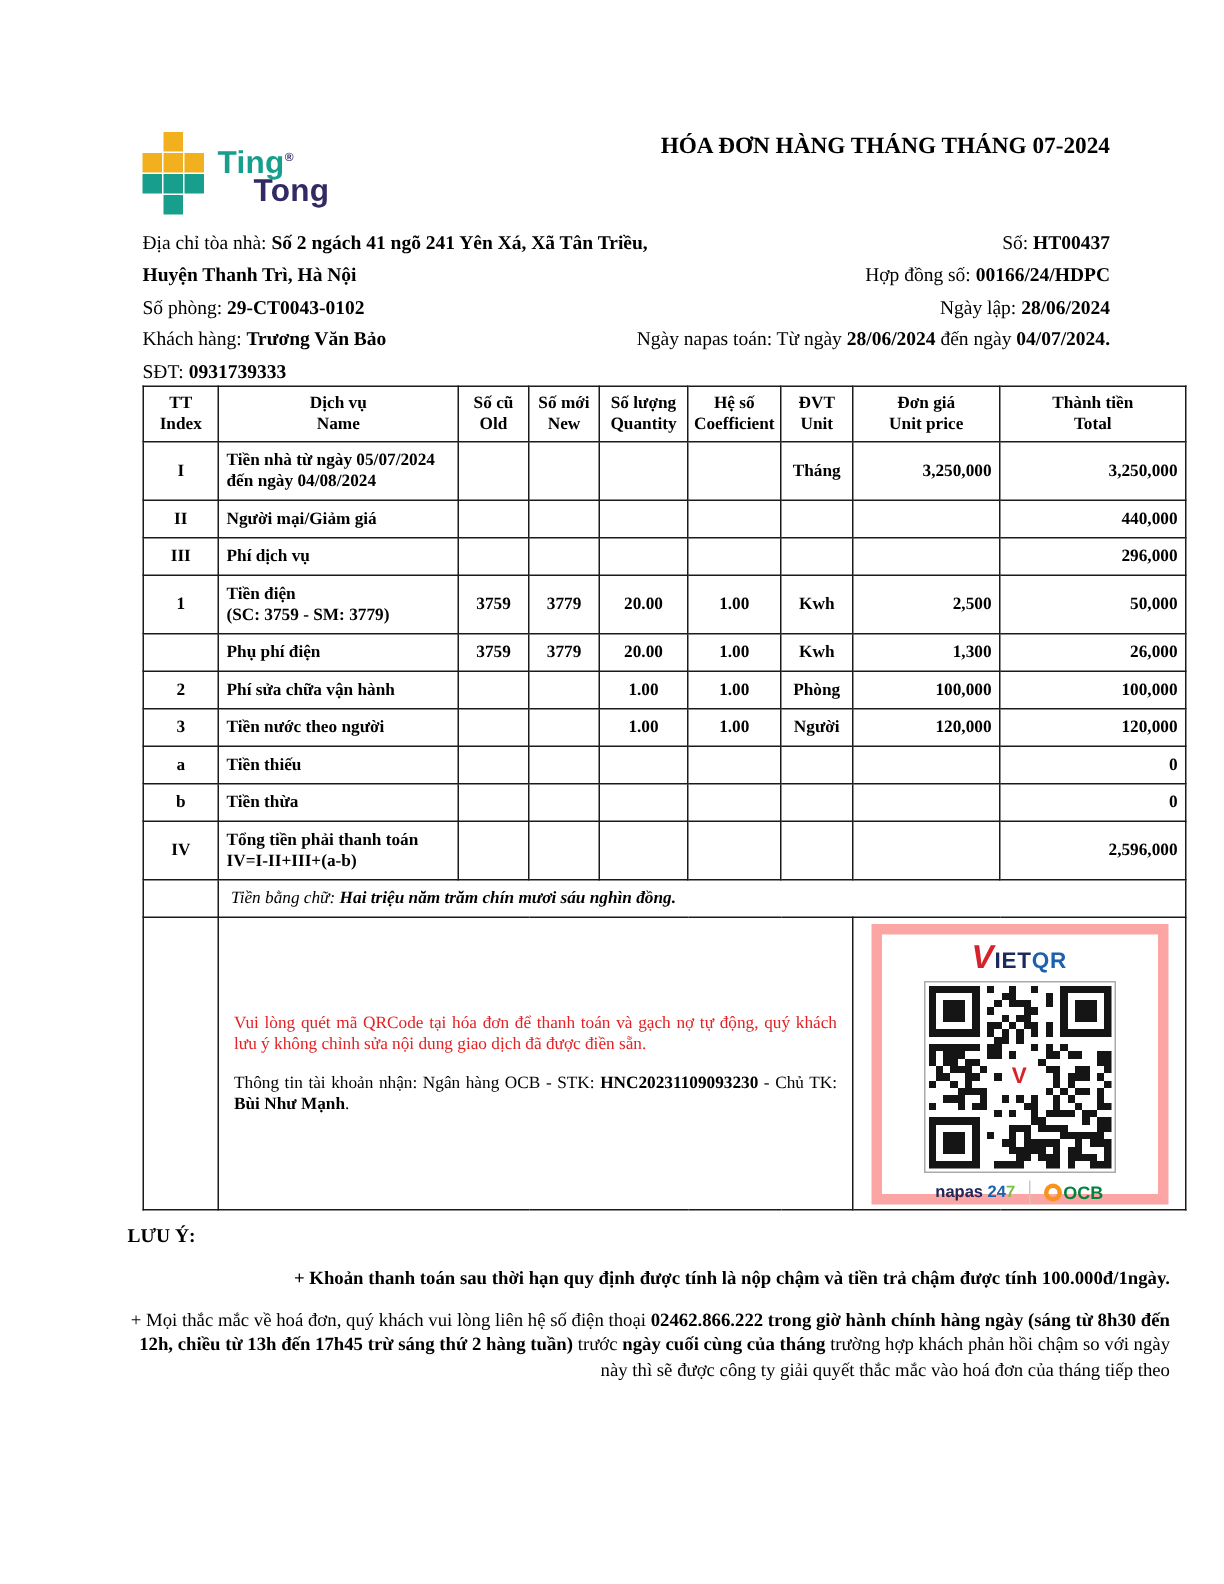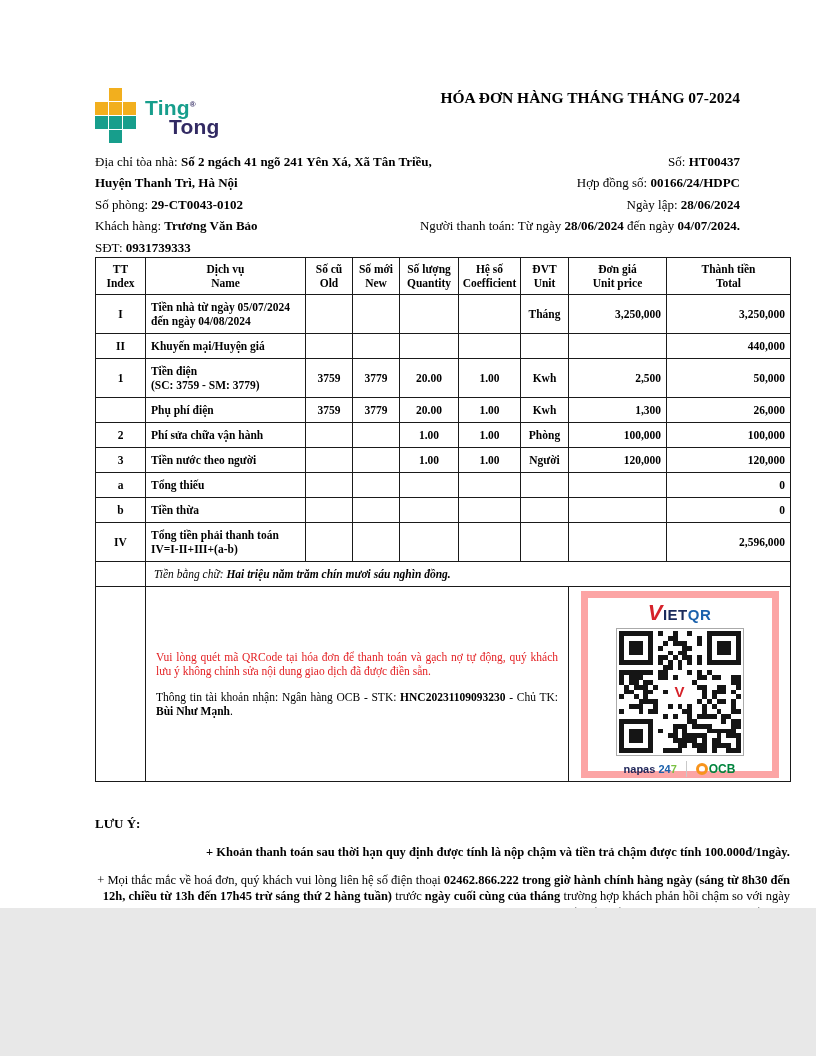--- a/index.html
+++ b/index.html
@@ -1,18 +1,18 @@
 <!DOCTYPE html>
 <html><head>
 <meta charset="utf-8">
 <style>
   * { margin:0; padding:0; box-sizing:border-box; }
   html,body { background:#e8e8e8; }
   .page {
-    position:relative; width:816px; height:908px; margin:0 auto;
+    position:relative; width:816px; height:1056px; margin:0 auto;
     background:#ffffff; font-family:"Liberation Serif", serif; color:#000;
     overflow:hidden;
   }
   .b { font-weight:bold; }
 
   
   .header { position:absolute; left:95px; top:88px; width:695px; display:flex; justify-content:space-between; align-items:flex-start; }
   .brand { display:flex; align-items:center; gap:9px; font-family:"Liberation Sans", sans-serif; }
   .brand-icon { display:grid; grid-template-columns:repeat(3,13px); grid-auto-rows:13px; gap:1px; }
   .brand-icon .cell { width:13px; height:13px; }
@@ -58,21 +58,21 @@
               width:22px; height:18px; background:#fff; color:#D6222A;
               font-weight:900; font-size:15px; line-height:18px; text-align:center; }
   .qr-foot { display:flex; align-items:center; gap:9px; margin-top:5px; font-size:11px; }
   .napas { font-weight:bold; color:#21275A; }
   .napas .blue { color:#1B61AC; } .napas .green { color:#7AC143; }
   .qr-div { width:1px; height:16px; background:#c9c9c9; }
   .ocb { display:flex; align-items:center; gap:1px; font-weight:bold; color:#00843D; font-size:12px; }
   .ocb-ring { width:12px; height:12px; border:3.5px solid #F7941D; border-radius:50%; display:inline-block; }
 
   
-  .footer { position:absolute; left:95px; top:816px; width:695px; font-size:12.5px; }
+  .footer { position:absolute; left:85px; top:816px; width:695px; font-size:12.5px; }
   .footer h3 { font-size:13px; margin-bottom:12px; }
   .footer p { margin-bottom:11px; line-height:16.5px; text-align:right; }
   .fnote1 { font-weight:bold; }
 </style>
 </head>
 <body>
 
 <div class="page">
 
   <div class="header">
@@ -107,21 +107,21 @@
       <div class="info-row">
         <div class="info-left"><span class="b">Huyện Thanh Trì, Hà Nội</span></div>
         <div class="info-right"><span>Hợp đồng số: </span><span class="b">00166/24/HDPC</span></div>
       </div>
       <div class="info-row">
         <div class="info-left"><span>Số phòng: </span><span class="b">29-CT0043-0102</span></div>
         <div class="info-right"><span>Ngày lập: </span><span class="b">28/06/2024</span></div>
       </div>
       <div class="info-row">
         <div class="info-left"><span>Khách hàng: </span><span class="b">Trương Văn Bảo</span></div>
-        <div class="info-right"><span>Người thanh toán: Từ ngày </span><span class="b">28/06/2024</span><span> đến ngày </span><span class="b">04/07/2024</span><span class="b">.</span></div>
+        <div class="info-right"><span>Ngày napas toán: Từ ngày </span><span class="b">28/06/2024</span><span> đến ngày </span><span class="b">04/07/2024</span><span class="b">.</span></div>
       </div>
       <div class="info-row">
         <div class="info-left"><span>SĐT: </span><span class="b">0931739333</span></div>
         <div class="info-right"></div>
       </div>
     </div>
 
   <table class="inv">
     <colgroup>
       <col style="width:50px">
@@ -155,28 +155,39 @@
           <td class="c"></td>
           <td class="c"></td>
           <td class="c"></td>
           <td class="c"></td>
           <td class="c">Tháng</td>
           <td class="r">3,250,000</td>
           <td class="r">3,250,000</td>
         </tr>
         <tr>
           <td class="c">II</td>
-          <td class="l">Khuyến mại/Huyện giá</td>
+          <td class="l">Người mại/Giảm giá</td>
           <td class="c"></td>
           <td class="c"></td>
           <td class="c"></td>
           <td class="c"></td>
           <td class="c"></td>
           <td class="r"></td>
           <td class="r">440,000</td>
+        </tr>
+        <tr>
+          <td class="c">III</td>
+          <td class="l">Phí dịch vụ</td>
+          <td class="c"></td>
+          <td class="c"></td>
+          <td class="c"></td>
+          <td class="c"></td>
+          <td class="c"></td>
+          <td class="r"></td>
+          <td class="r">296,000</td>
         </tr>
         <tr>
           <td class="c">1</td>
           <td class="l">Tiền điện
 (SC: 3759 - SM: 3779)</td>
           <td class="c">3759</td>
           <td class="c">3779</td>
           <td class="c">20.00</td>
           <td class="c">1.00</td>
           <td class="c">Kwh</td>
@@ -211,21 +222,21 @@
           <td class="c"></td>
           <td class="c"></td>
           <td class="c">1.00</td>
           <td class="c">1.00</td>
           <td class="c">Người</td>
           <td class="r">120,000</td>
           <td class="r">120,000</td>
         </tr>
         <tr>
           <td class="c">a</td>
-          <td class="l">Tổng thiếu</td>
+          <td class="l">Tiền thiếu</td>
           <td class="c"></td>
           <td class="c"></td>
           <td class="c"></td>
           <td class="c"></td>
           <td class="c"></td>
           <td class="r"></td>
           <td class="r">0</td>
         </tr>
         <tr>
           <td class="c">b</td>

